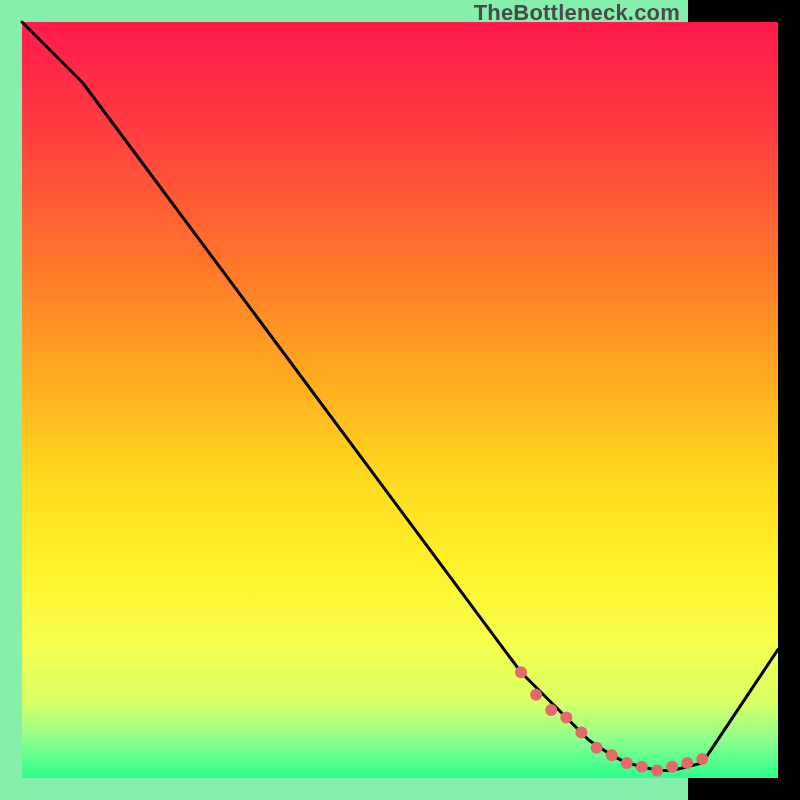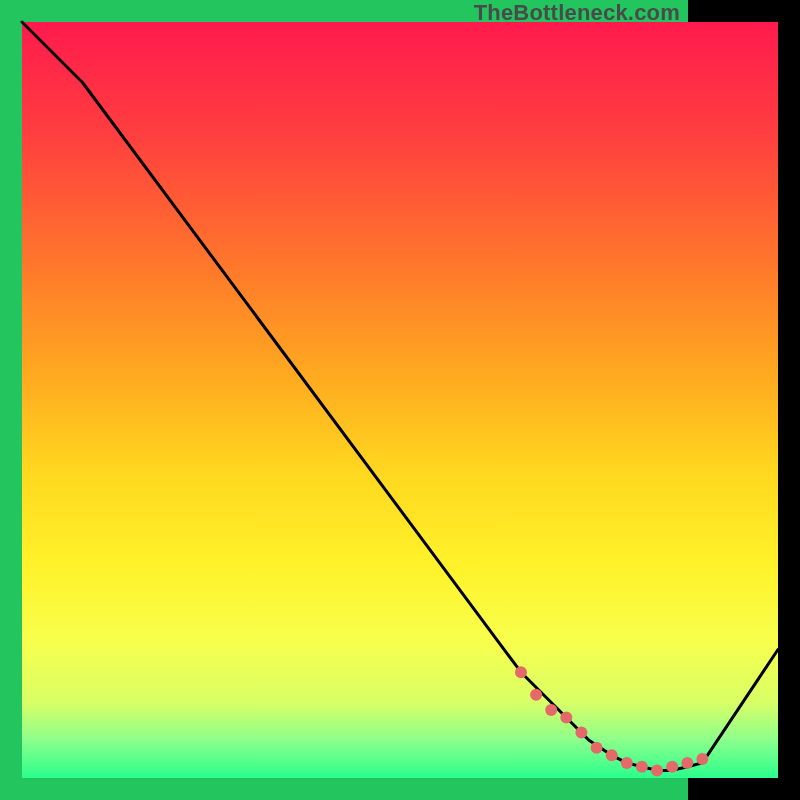--- a/index.html
+++ b/index.html
@@ -7,21 +7,21 @@
     padding: 0;
     width: 800px;
     height: 800px;
     background: #000;
     font-family: Arial, Helvetica, sans-serif;
   }
   .frame {
     position: relative;
     width: 688px;
     height: 800px;
-    background: #22c55e;
+    background: #86efac;
   }
   .plot {
     position: absolute;
     left: 22px;
     top: 22px;
     width: 756px;
     height: 756px;
     background: linear-gradient(to bottom,
         #ff1a4d 0%,
         #ff3f3f 15%,

